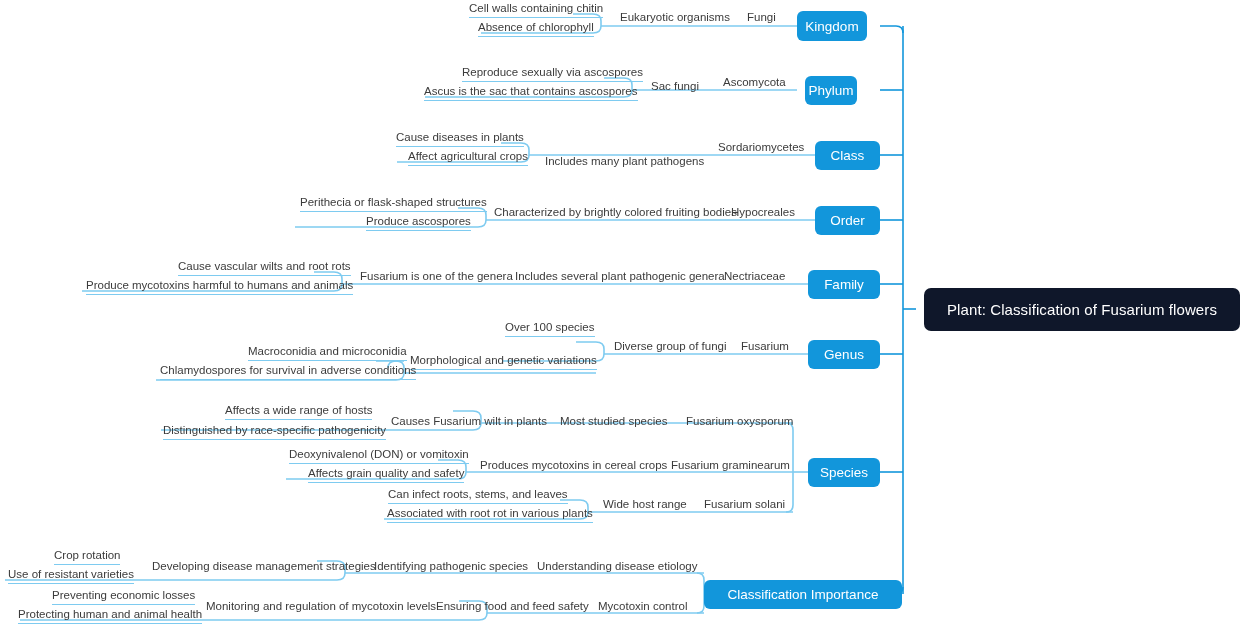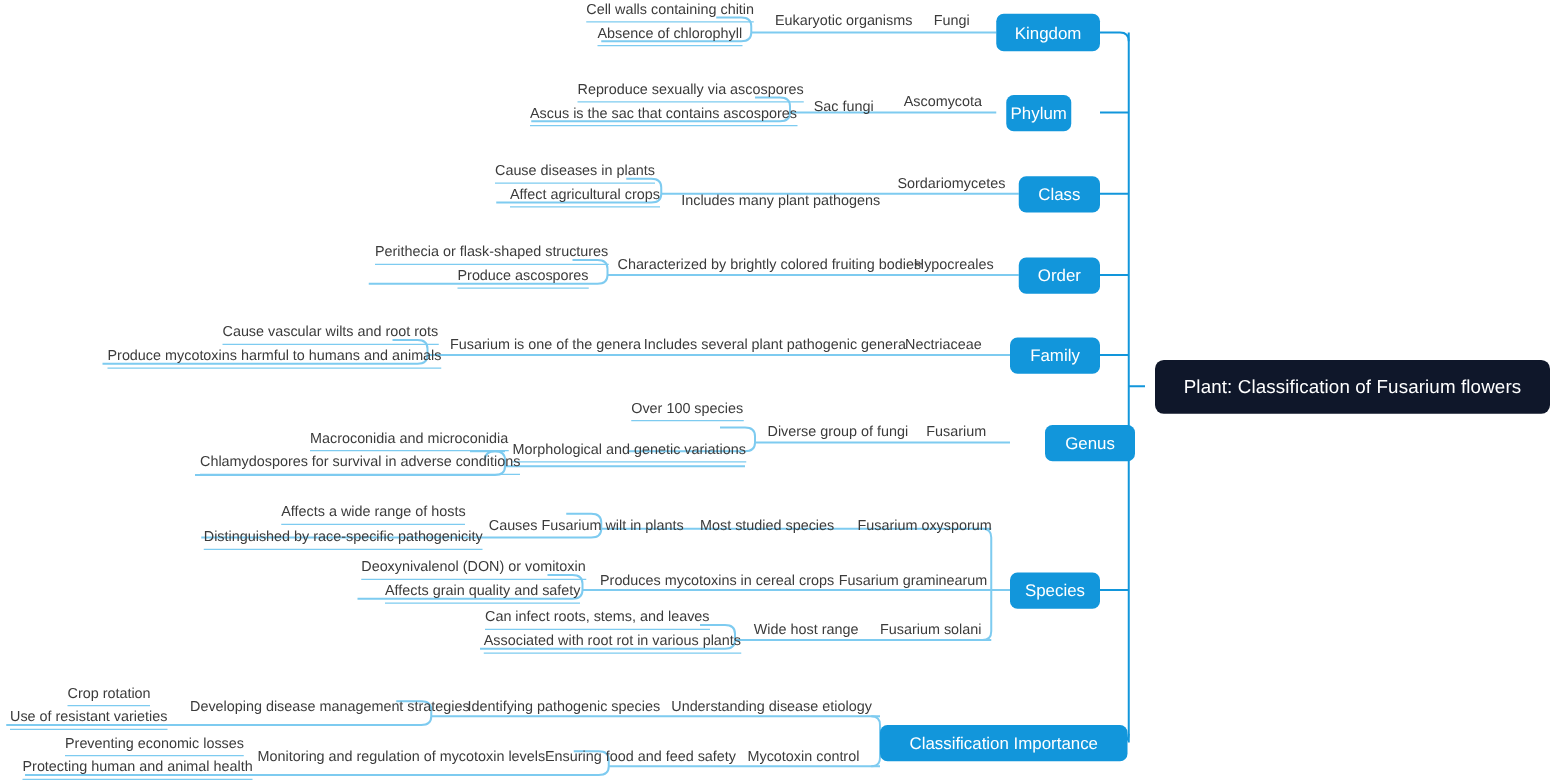--- a/index.html
+++ b/index.html
@@ -145,21 +145,21 @@
       <path d="M697 573 Q704 573 704 580 L704 606 Q704 613 697 613"></path>
       <path d="M704 594 L704 594"></path>
       <path d="M704 594 L713 594"></path>
     </g>
   </svg>
 
   <div class="root-node" style="left:924px; top:288px; width:316px; height:43px;">
     <span>Plant: Classification of Fusarium flowers</span>
   </div>
 
-  <div class="cat-node" style="left:797px; top:11px; width:83px; height:30px;">
+  <div class="cat-node" style="left:797px; top:11px; width:70px; height:30px;">
     <span>Kingdom</span>
   </div>
   <div class="txt-node" style="left:747px; top:11px;">Fungi</div>
   <div class="txt-node" style="left:620px; top:11px;">Eukaryotic organisms</div>
   <div class="leaf-node" style="left:469px; top:2px;">Cell walls containing chitin</div>
   <div class="leaf-node" style="left:478px; top:21px;">Absence of chlorophyll</div>
 
   <div class="cat-node" style="left:805px; top:76px; width:52px; height:29px;">
     <span>Phylum</span>
   </div>
@@ -186,21 +186,21 @@
 
   <div class="cat-node" style="left:808px; top:270px; width:72px; height:29px;">
     <span>Family</span>
   </div>
   <div class="txt-node" style="left:724px; top:270px;">Nectriaceae</div>
   <div class="txt-node" style="left:515px; top:270px;">Includes several plant pathogenic genera</div>
   <div class="txt-node" style="left:360px; top:270px;">Fusarium is one of the genera</div>
   <div class="leaf-node" style="left:178px; top:260px;">Cause vascular wilts and root rots</div>
   <div class="leaf-node" style="left:86px; top:279px;">Produce mycotoxins harmful to humans and animals</div>
 
-  <div class="cat-node" style="left:836px; top:340px; width:72px; height:29px;">
+  <div class="cat-node" style="left:808px; top:340px; width:72px; height:29px;">
     <span>Genus</span>
   </div>
   <div class="txt-node" style="left:741px; top:340px;">Fusarium</div>
   <div class="txt-node" style="left:614px; top:340px;">Diverse group of fungi</div>
   <div class="leaf-node" style="left:505px; top:321px;">Over 100 species</div>
   <div class="leaf-node" style="left:410px; top:354px;">Morphological and genetic variations</div>
   <div class="leaf-node" style="left:248px; top:345px;">Macroconidia and microconidia</div>
   <div class="leaf-node" style="left:160px; top:364px;">Chlamydospores for survival in adverse conditions</div>
 
   <div class="cat-node" style="left:808px; top:458px; width:72px; height:29px;">

